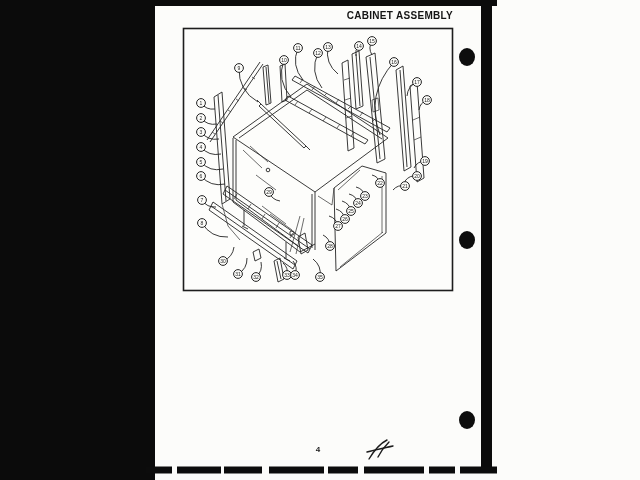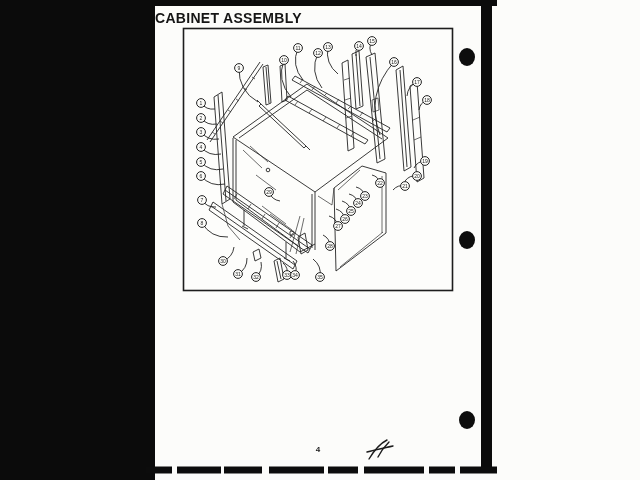--- a/index.html
+++ b/index.html
@@ -12,21 +12,21 @@
   .margin-bar{position:absolute;background:#0b0b0b;}
   #left-margin{left:0;top:0;width:155px;height:480px;}
   #top-edge{left:148px;top:0;width:349px;height:6px;}
   #right-edge{left:481px;top:2px;width:11px;height:468px;}
   .punch-dot{position:absolute;width:16px;height:18px;border-radius:50%;background:#0d0d0d;}
   #dot-1{left:459px;top:48px;}
   #dot-2{left:459px;top:231px;}
   #dot-3{left:459px;top:411px;}
   #page-title{
     position:absolute;left:155px;top:10px;width:298px;
-    text-align:left;font-size:14px;font-weight:bold;letter-spacing:.3px;
+    text-align:right;font-size:10px;font-weight:bold;letter-spacing:.3px;
     color:#151515;
   }
   #page-number{
     position:absolute;left:312px;top:445px;width:12px;
     font-size:8px;font-weight:bold;text-align:center;color:#222;
   }
   #drawing{position:absolute;left:0;top:0;}
   .ink{stroke:#242424;fill:none;stroke-width:.9;}
   .ink-thin{stroke:#2e2e2e;fill:none;stroke-width:.7;}
 </style>

